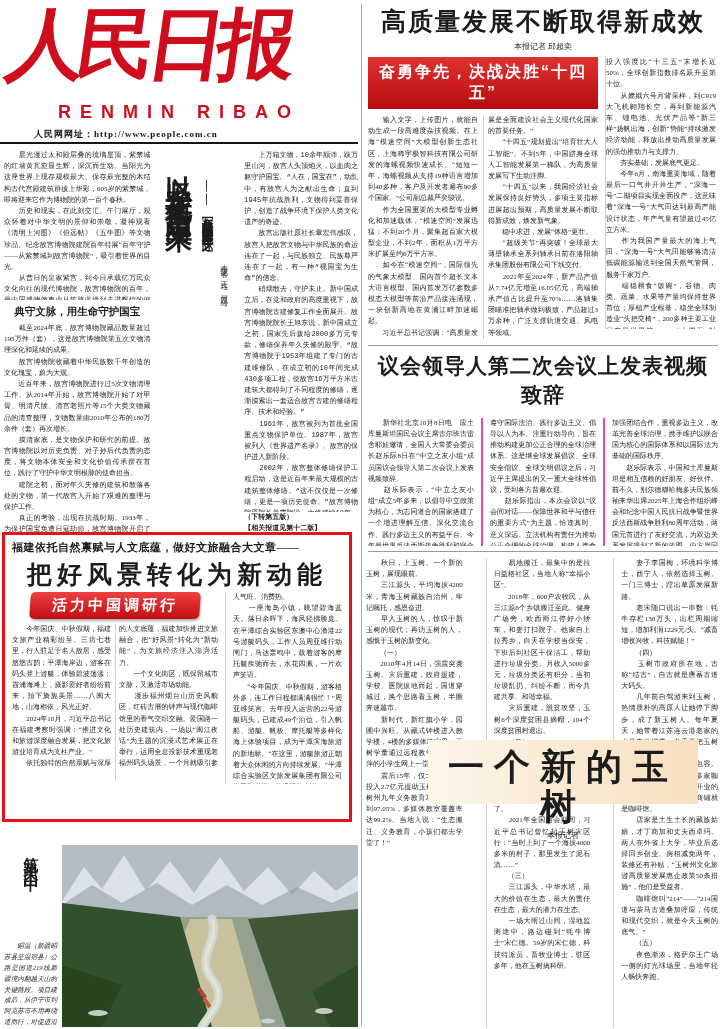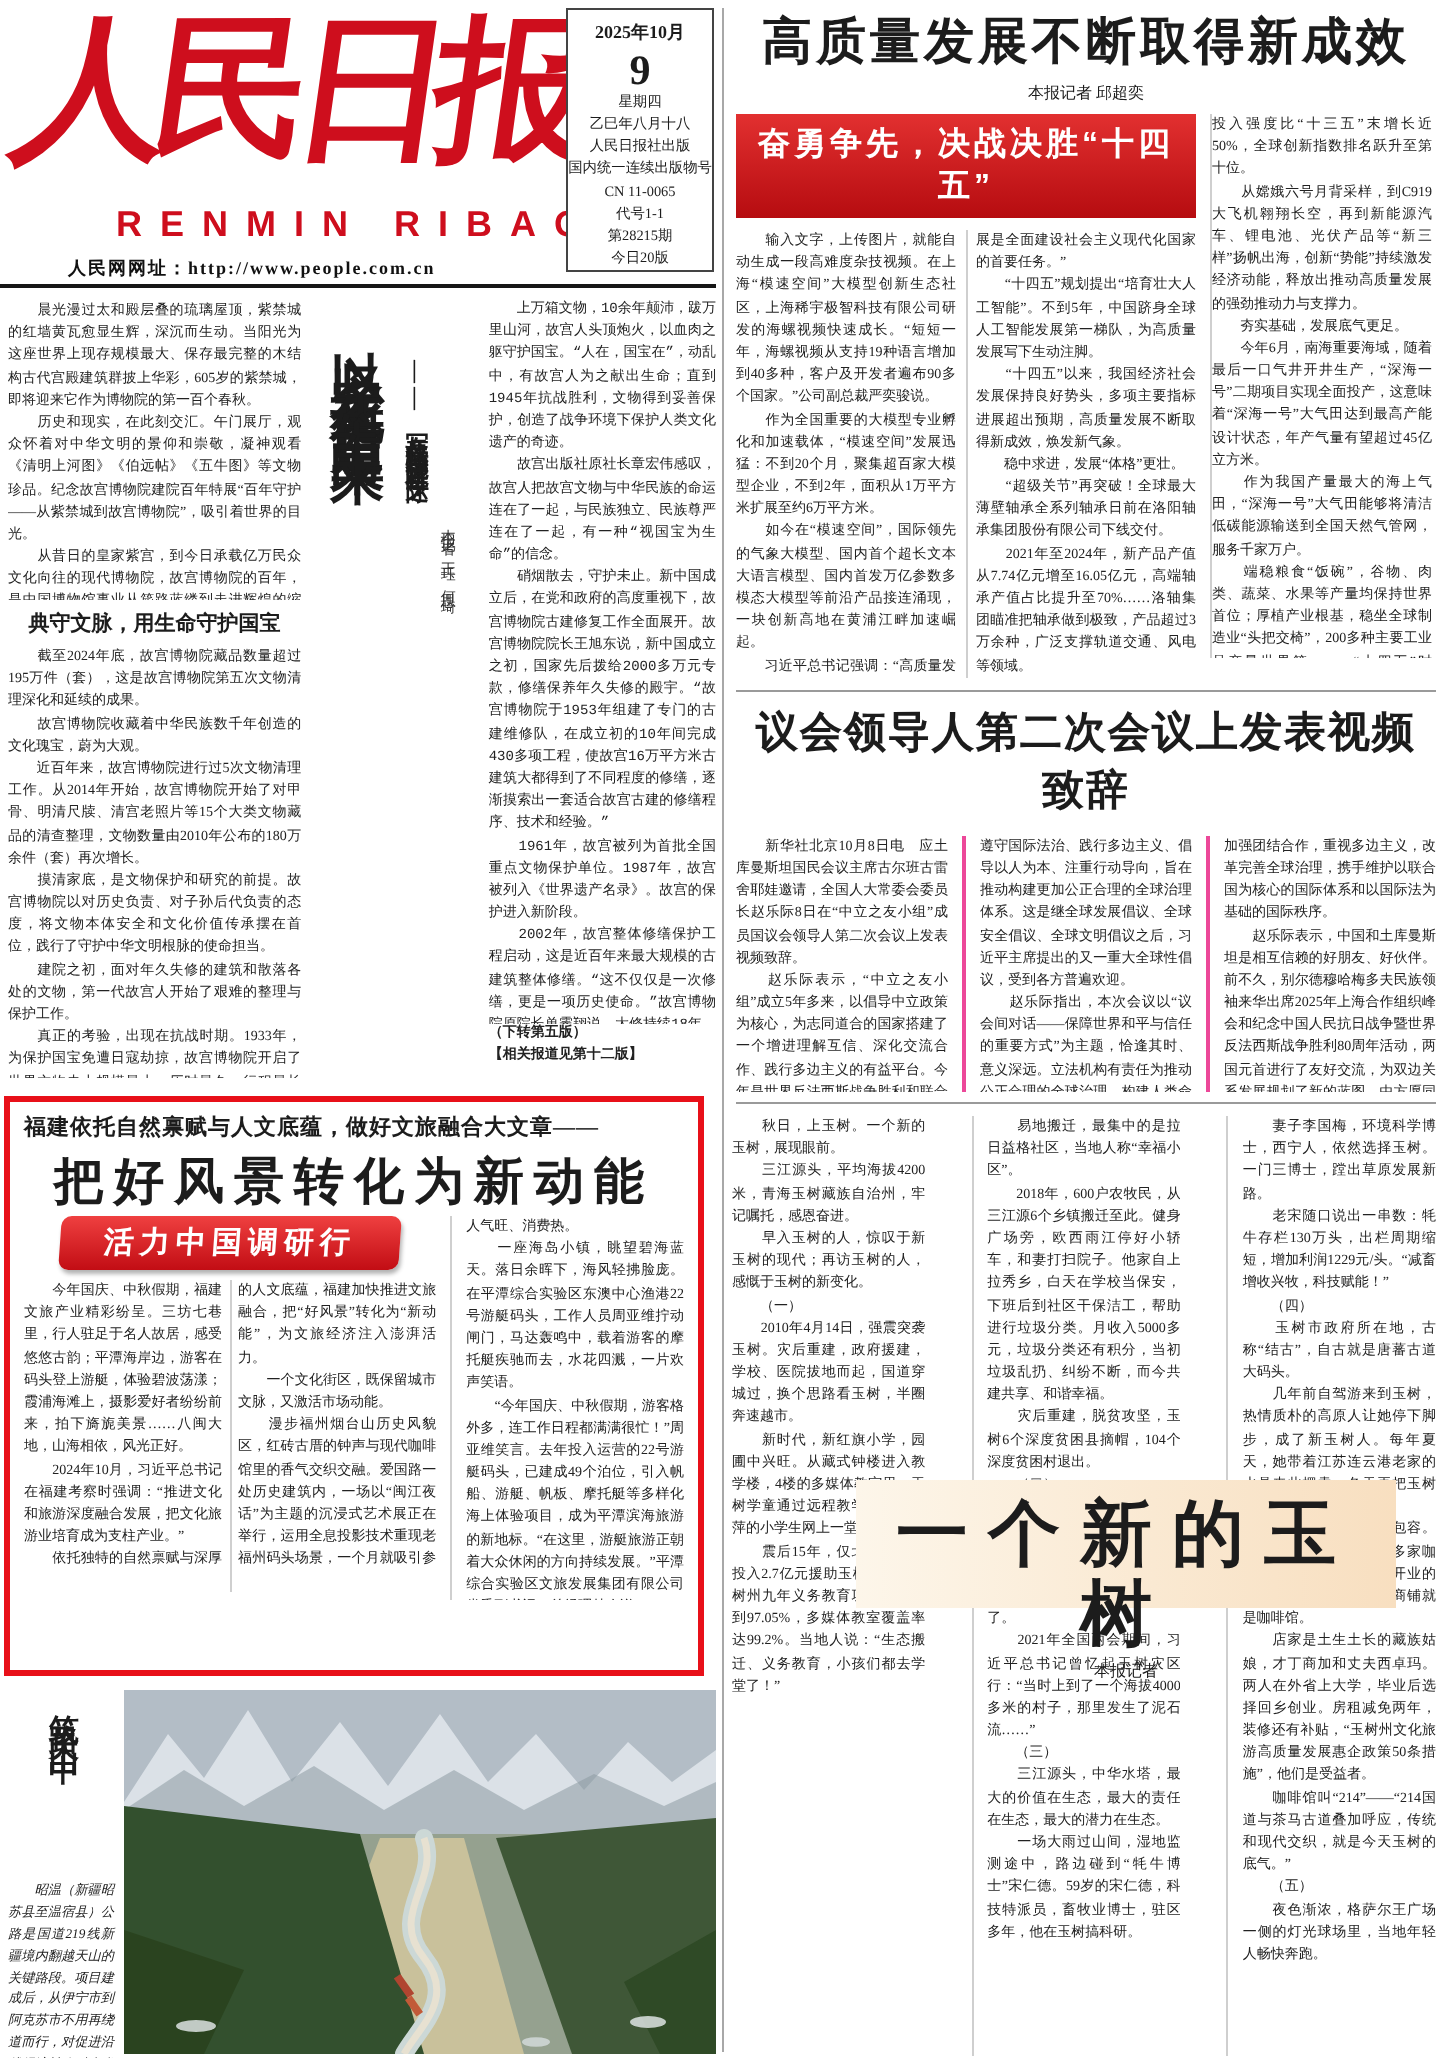--- a/index.html
+++ b/index.html
@@ -58,21 +58,21 @@
   .p-left{width:147px;height:393px;}
   .p-subhead{font-size:10.5px;font-weight:bold;text-align:center;margin:5px 0 4px;}
   .p-vert{width:88px;display:flex;flex-direction:row;justify-content:center;padding:4px 2px 0 4px;box-sizing:border-box;}
   .p-title{writing-mode:vertical-rl;font-size:27px;font-weight:900;letter-spacing:5px;line-height:1.2;}
   .p-sub{writing-mode:vertical-rl;font-size:11.5px;font-weight:bold;margin-left:5px;padding-top:26px;letter-spacing:2px;}
   .p-byline{writing-mode:vertical-rl;font-size:7.5px;margin-left:4px;padding-top:104px;letter-spacing:2px;color:#333;}
   .p-right{width:114px;padding-left:6px;height:393px;font-family:Liberation Mono, monospace;}
   .p-note{font-weight:bold;}
 
   
-  .a-fujian{position:absolute;left:2px;top:548px;width:350px;height:290px;border:3px solid #e81019;
+  .a-fujian{position:absolute;left:2px;top:532px;width:350px;height:290px;border:3px solid #e81019;
             box-sizing:border-box;padding:5px 7px;background:#fff;z-index:2;}
   .fj-kicker{font-size:11px;font-weight:bold;letter-spacing:0.5px;}
   .fj-headline{font-size:25px;font-weight:900;text-align:center;letter-spacing:5px;margin:3px 0 1px;}
   .fj-byline{font-size:7.5px;text-align:center;margin-bottom:4px;}
   .fj-body{display:flex;height:192px;}
   .fj-left{width:212px;}
   .fj-badge{width:170px;margin:0 auto 5px;background:linear-gradient(180deg,#ef4040,#c20d14);color:#fff;
             font-weight:900;font-size:15px;letter-spacing:3px;text-align:center;padding:4px 0;border-radius:5px;
             box-shadow:1px 2px 2px rgba(0,0,0,.3);transform:skewX(-4deg);}
   .fj-cols{column-count:2;column-gap:8px;column-rule:1px solid #cfcfcf;height:156px;}
@@ -87,32 +87,20 @@
 </style>
 </head>
 <body>
 
 <div id="page">
 
   <div class="masthead">
     <div class="m-title">人民日报</div>
     <div class="m-latin sans">RENMIN RIBAO</div>
     <div class="m-url">人民网网址：http://www.people.com.cn</div>
-    <div class="datebox">
-      <div class="db-month">2025年10月</div>
-      <div class="db-day">9</div>
-      <div>星期四</div>
-      <div>乙巳年八月十八</div>
-      <div>人民日报社出版</div>
-      <div>国内统一连续出版物号</div>
-      <div>CN 11-0065</div>
-      <div>代号1-1</div>
-      <div>第28215期</div>
-      <div>今日20版</div>
-    </div>
   </div>
   <div class="h-rule"></div>
   <div class="v-main"></div>
 
   <div class="a-gdp">
     <div class="gdp-headline sans">高质量发展不断取得新成效</div>
     <div class="gdp-byline">本报记者 邱超奕</div>
     <div class="gdp-body">
       <div class="gdp-left">
         <div class="banner sans">奋勇争先，决战决胜“十四五”</div>

